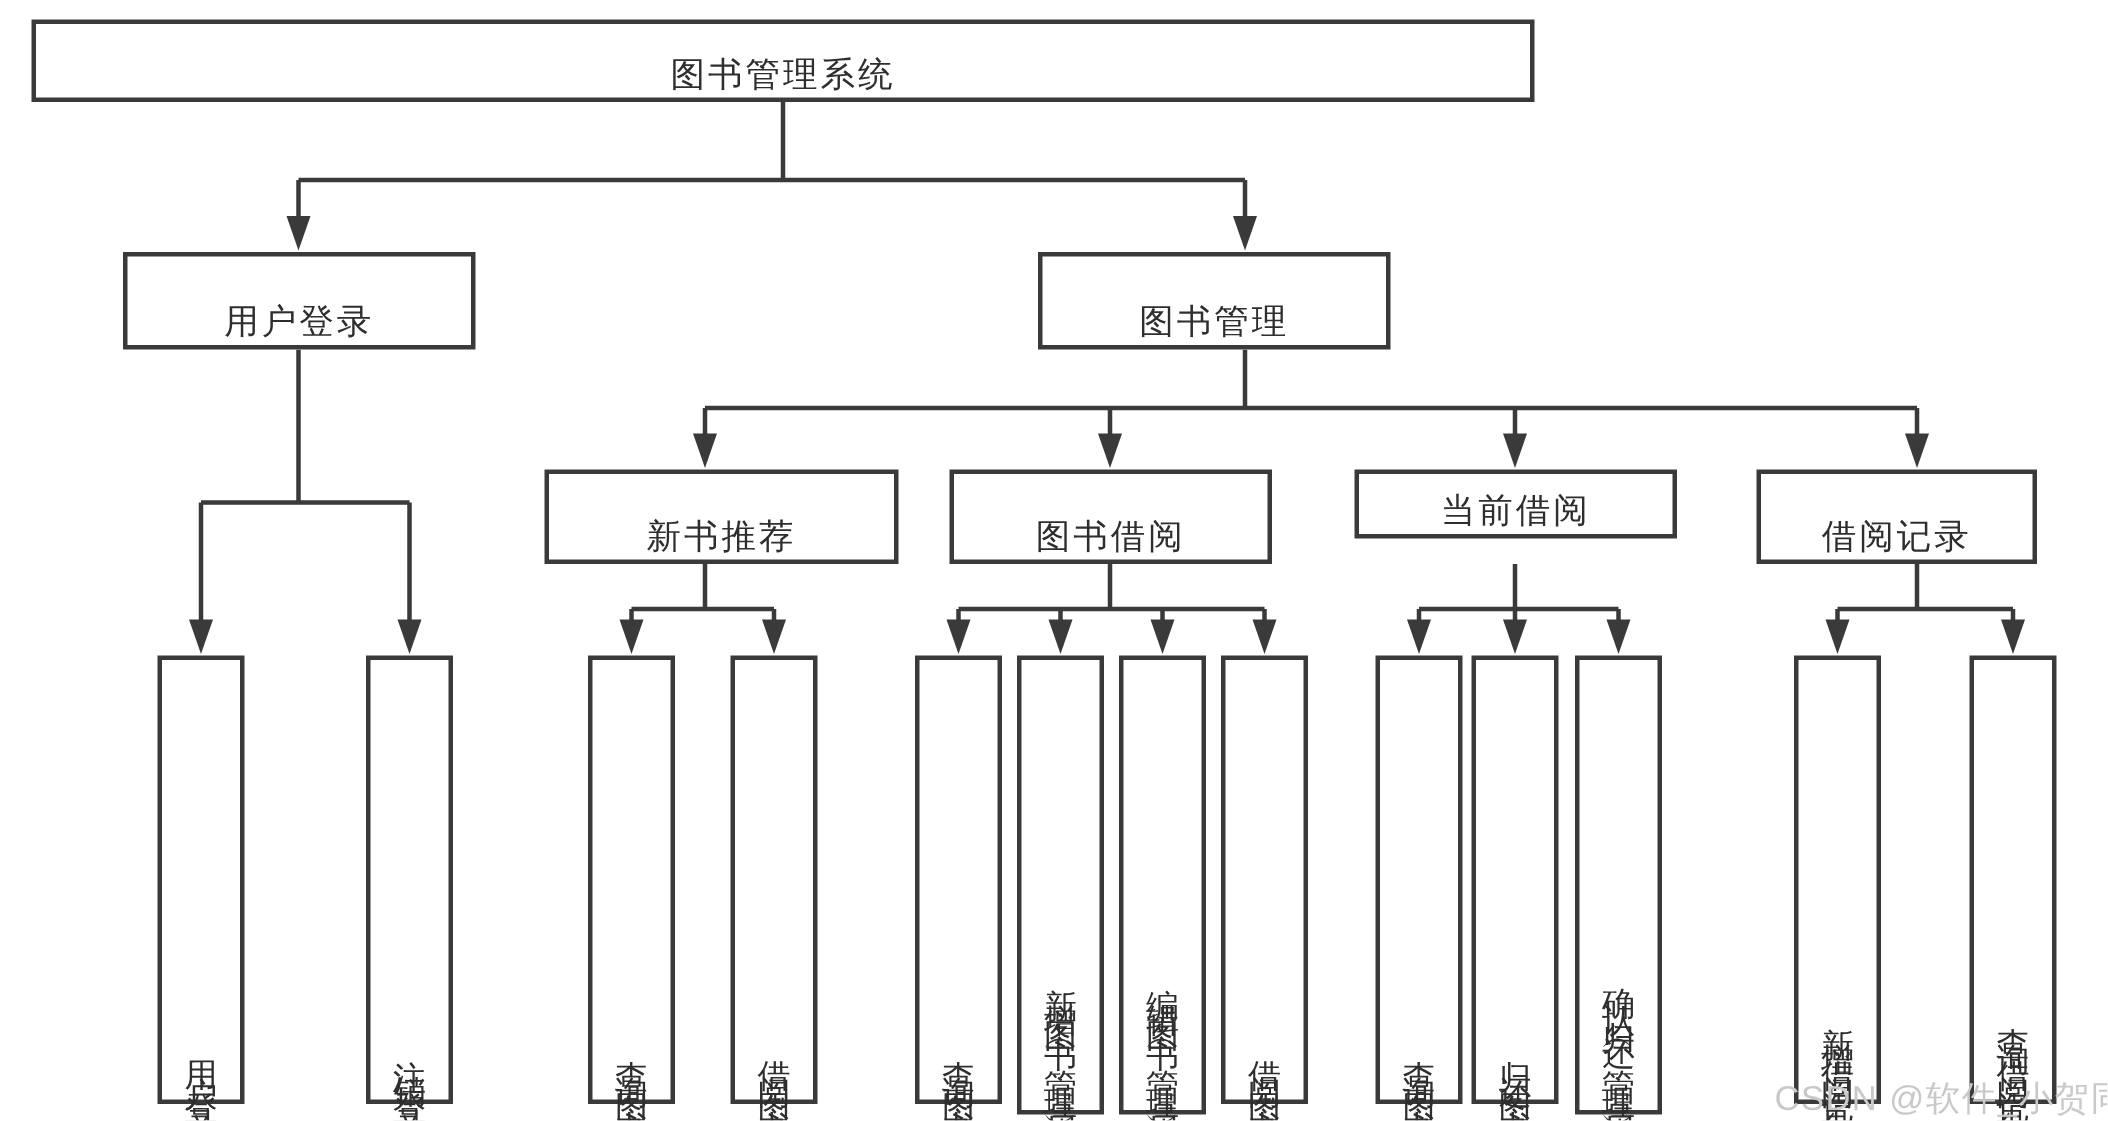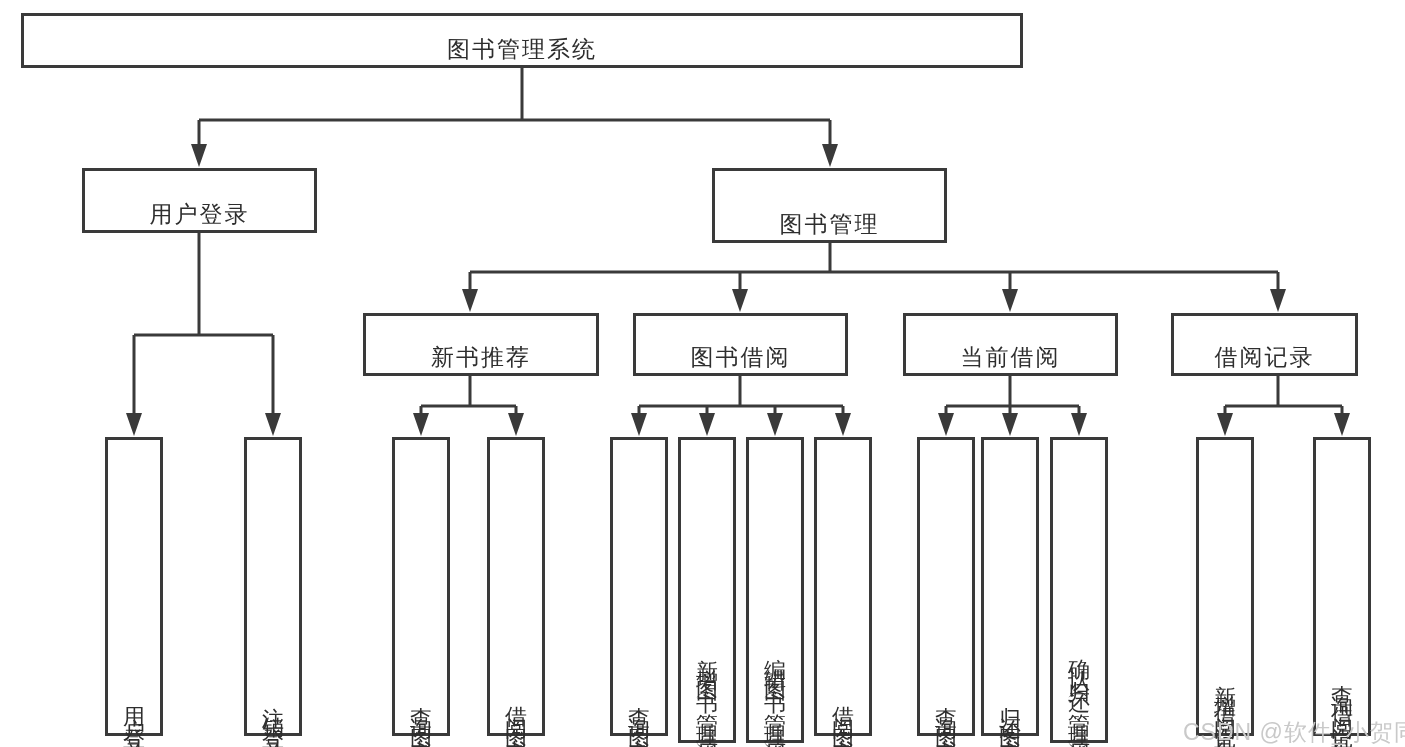--- a/index.html
+++ b/index.html
@@ -104,31 +104,31 @@
     </g>
   </svg>
 
   <div class="node" style="left:21px;top:13px;width:1002px;height:55px">
     <span>图书管理系统</span>
   </div>
 
   <div class="node" style="left:82px;top:168px;width:235px;height:65px">
     <span>用户登录</span>
   </div>
-  <div class="node" style="left:712px;top:168px;width:235px;height:75px">
+  <div class="node" style="left:692px;top:168px;width:235px;height:65px">
     <span>图书管理</span>
   </div>
 
   <div class="node" style="left:363px;top:313px;width:236px;height:63px">
     <span>新书推荐</span>
   </div>
   <div class="node" style="left:633px;top:313px;width:215px;height:63px">
     <span>图书借阅</span>
   </div>
-  <div class="node" style="left:903px;top:313px;width:215px;height:63px">
+  <div class="node" style="left:903px;top:313px;width:215px;height:46px">
     <span>当前借阅</span>
   </div>
   <div class="node" style="left:1171px;top:313px;width:187px;height:63px">
     <span>借阅记录</span>
   </div>
 
   <div class="node leaf" style="left:105px;top:437px;width:58px;height:299px">
     <span>用户登录</span>
   </div>
   <div class="node leaf" style="left:244px;top:437px;width:58px;height:299px">

